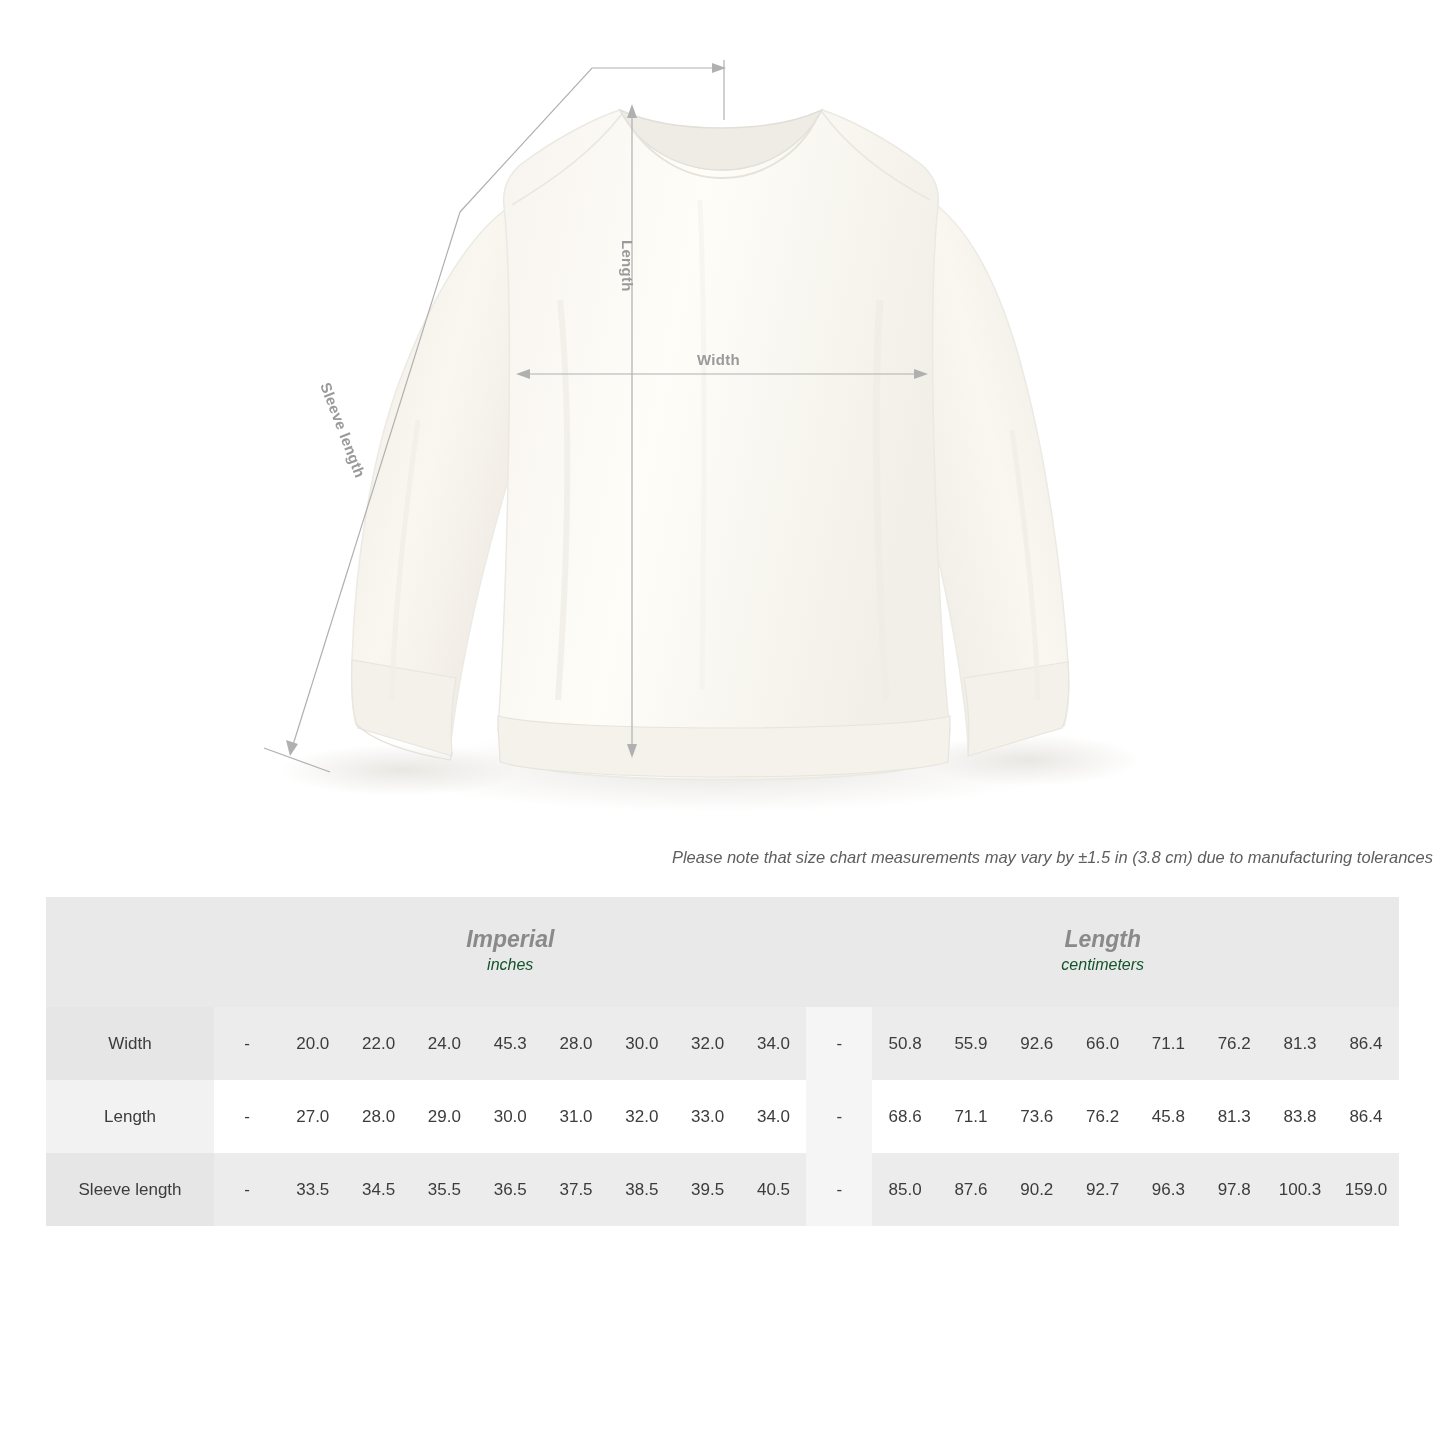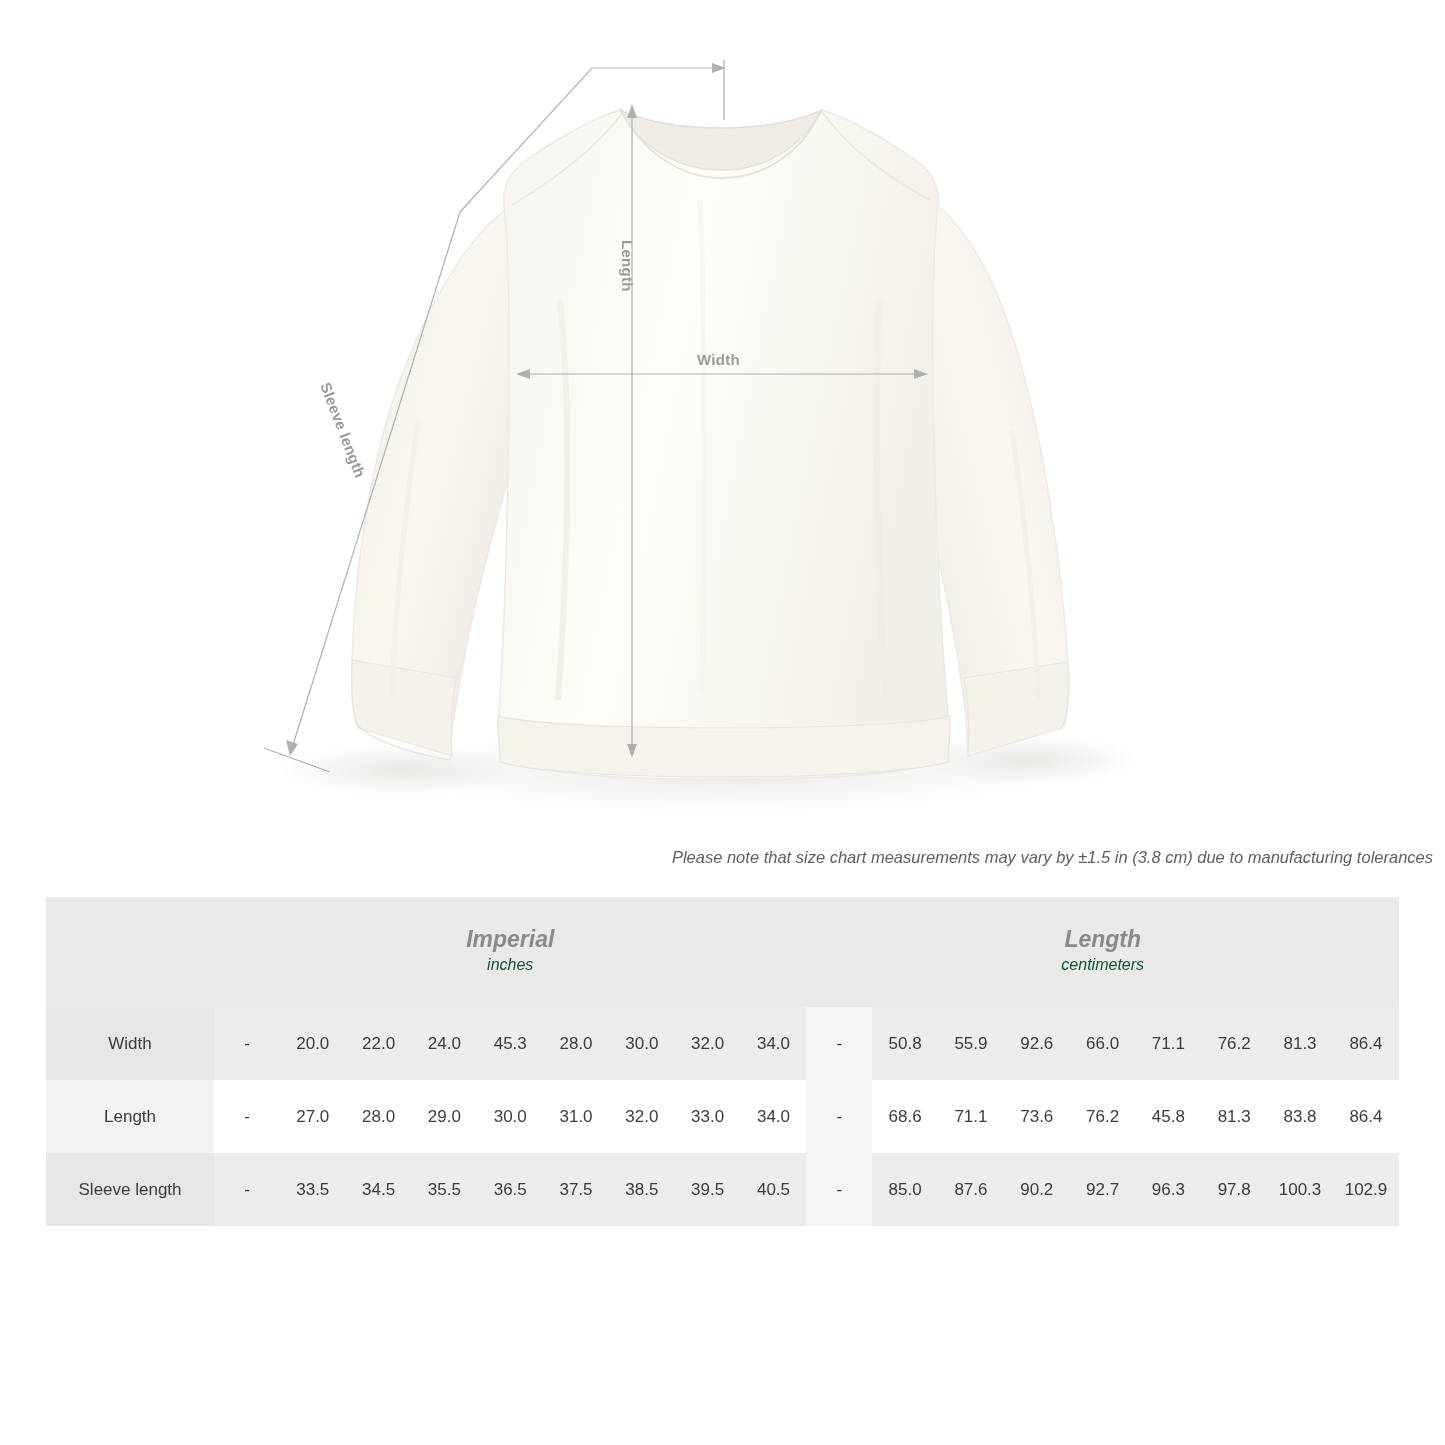--- a/index.html
+++ b/index.html
@@ -335,19 +335,19 @@
             <td>39.5</td>
             <td>40.5</td>
             <td class="cell-gap">-</td>
             <td>85.0</td>
             <td>87.6</td>
             <td>90.2</td>
             <td>92.7</td>
             <td>96.3</td>
             <td>97.8</td>
             <td>100.3</td>
-            <td>102.9</td>
+            <td>159.0</td>
           </tr>
         </tbody>
     </table>
   </div>
 
 </div>
 
 </body></html>

